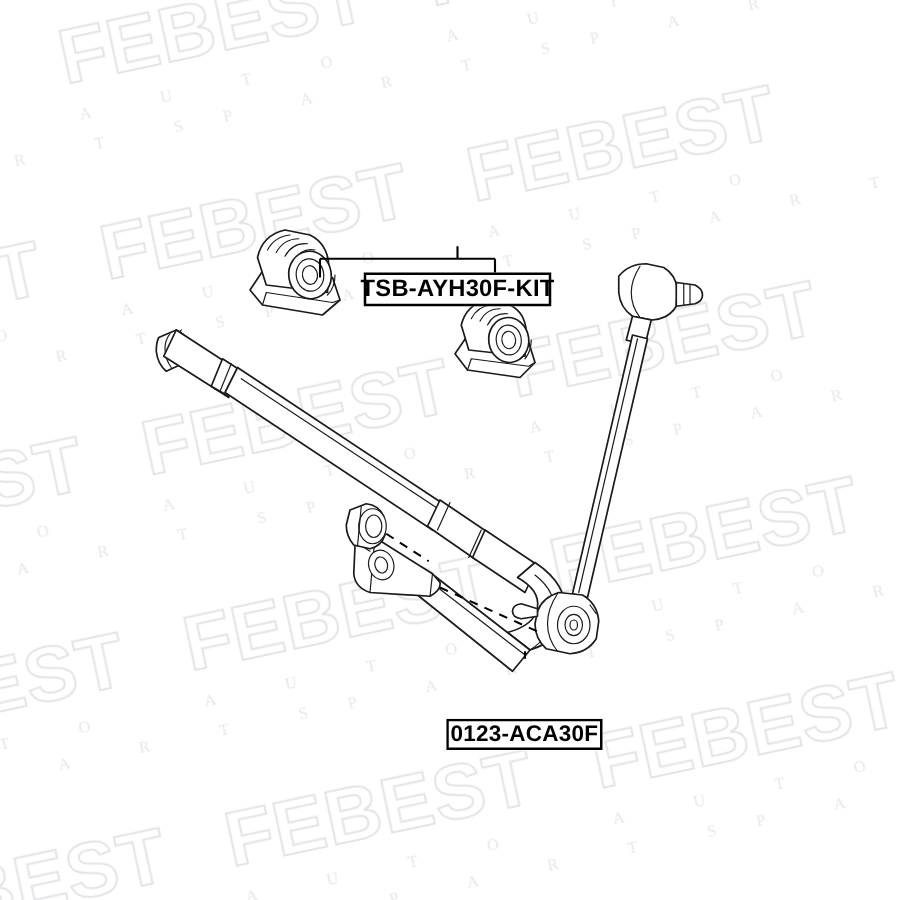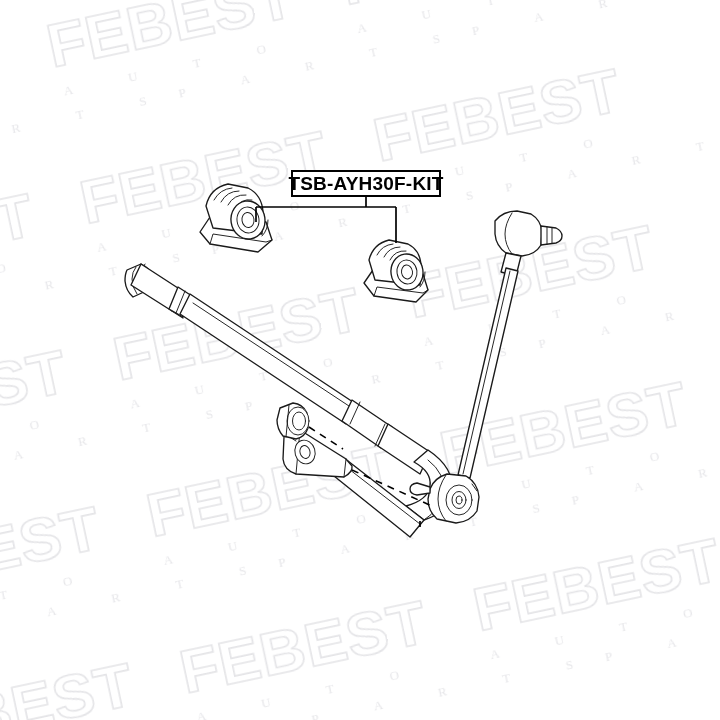--- a/index.html
+++ b/index.html
@@ -88,20 +88,21 @@
     color: #000000;
     font-family: "Liberation Sans", sans-serif;
     font-weight: 700;
     text-align: center;
     white-space: nowrap;
     box-sizing: border-box;
     display: flex;
     align-items: center;
     justify-content: center;
     letter-spacing: 0.2px;
+    margin-top: 48px;
   }
   #label-top {
     left: 291px;
     top: 170px;
     width: 150px;
     height: 27px;
     font-size: 19px;
   }
   #label-bottom {
     left: 357px;
@@ -266,14 +267,15 @@
       <path class="leader" d="M256 207 L256 222"></path>
       <path class="leader" d="M396 207 L396 243"></path>
 
       <path class="leader" d="M420 521 L420 527"></path>
     </g>
 
   </svg>
 
   <div class="label-box" id="label-top">TSB-AYH30F-KIT</div>
 
+  <div class="label-box" id="label-bottom">0123-ACA30F</div>
 
 </div>
 
 </body></html>

